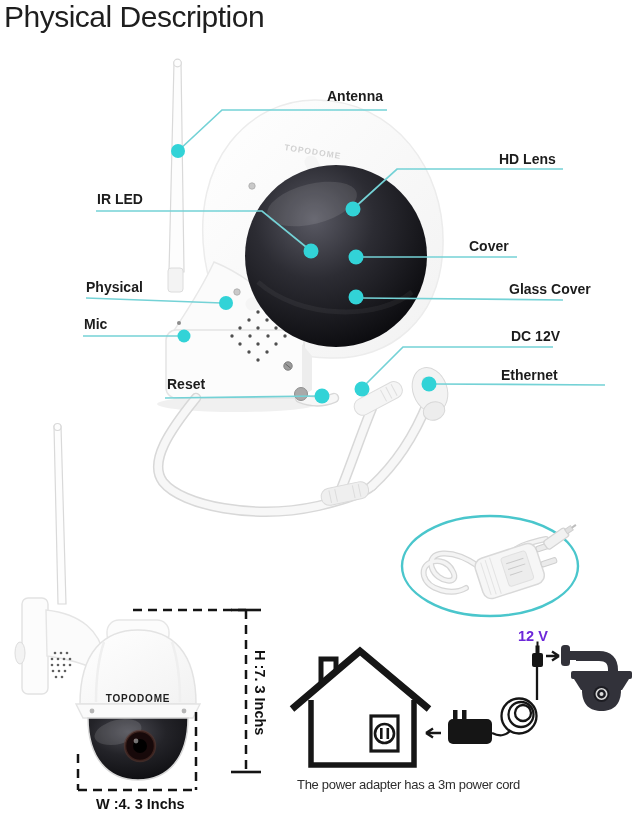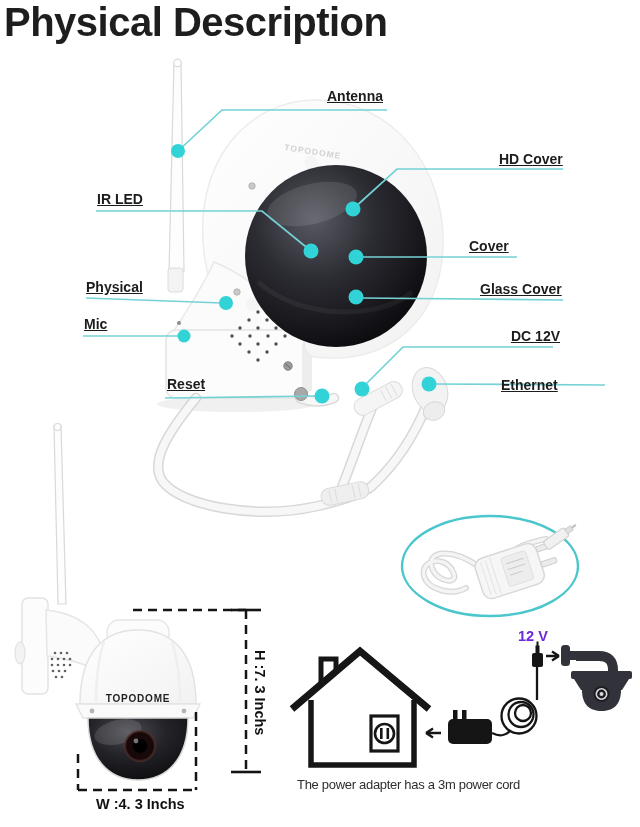--- a/index.html
+++ b/index.html
@@ -1,21 +1,21 @@
 <!DOCTYPE html>
 <html><head>
 <meta charset="utf-8">
 <style>
   html,body{margin:0;padding:0;background:#fff;}
   .stage{position:relative;width:640px;height:827px;background:#ffffff;overflow:hidden;
          font-family:"Liberation Sans",sans-serif;}
   .stage svg{position:absolute;left:0;top:0;}
-  .title{position:absolute;left:4px;top:0px;font-size:40px;letter-spacing:-0.5px;
-         color:#1e1e1e;font-weight:700;white-space:nowrap;}
-  .lbl{position:absolute;font-weight:700;font-size:14px;color:#1c1c1c;white-space:nowrap;line-height:16px;text-decoration:underline;}
+  .title{position:absolute;left:4px;top:0px;font-size:30px;letter-spacing:-0.5px;
+         color:#1e1e1e;font-weight:400;white-space:nowrap;}
+  .lbl{position:absolute;font-weight:700;font-size:14px;color:#1c1c1c;white-space:nowrap;line-height:16px;}
   .dim{position:absolute;font-weight:700;font-size:14.5px;color:#111;white-space:nowrap;line-height:16px;}
   .h-dim{left:268px;top:650px;transform:rotate(90deg);transform-origin:left top;}
   .w-dim{left:96px;top:796px;}
   .voltage{position:absolute;left:518px;top:628px;font-weight:700;font-size:14.5px;color:#6d28d9;white-space:nowrap;}
   .caption{position:absolute;left:297px;top:777px;font-size:13px;letter-spacing:-0.3px;
            color:#2e2e2e;white-space:nowrap;}
 </style>
 </head>
 <body>
 
@@ -293,28 +293,28 @@
       <g>
         <polyline points="605,385 432,384" fill="none"></polyline>
           <circle cx="429" cy="384" r="7.5" stroke="none"></circle>
       </g>
     </g>
   </svg>
 
   <div class="title">Physical Description</div>
 
   <div class="lbl" style="left:327px;top:88px">Antenna</div>
-  <div class="lbl" style="left:499px;top:151px">HD Cover</div>
+  <div class="lbl" style="left:499px;top:151px">HD Lens</div>
   <div class="lbl" style="left:97px;top:191px">IR LED</div>
   <div class="lbl" style="left:469px;top:238px">Cover</div>
   <div class="lbl" style="left:86px;top:279px">Physical</div>
-  <div class="lbl" style="left:480px;top:281px">Glass Cover</div>
+  <div class="lbl" style="left:509px;top:281px">Glass Cover</div>
   <div class="lbl" style="left:84px;top:316px">Mic</div>
   <div class="lbl" style="left:511px;top:328px">DC 12V</div>
   <div class="lbl" style="left:167px;top:376px">Reset</div>
-  <div class="lbl" style="left:501px;top:377px">Ethernet</div>
+  <div class="lbl" style="left:501px;top:367px">Ethernet</div>
 
   <div class="dim h-dim">H :7. 3 Inchs</div>
   <div class="dim w-dim">W :4. 3 Inchs</div>
 
   <div class="voltage">12 V</div>
   <div class="caption">The power adapter has a 3m power cord</div>
 </div>
 
 </body></html>

